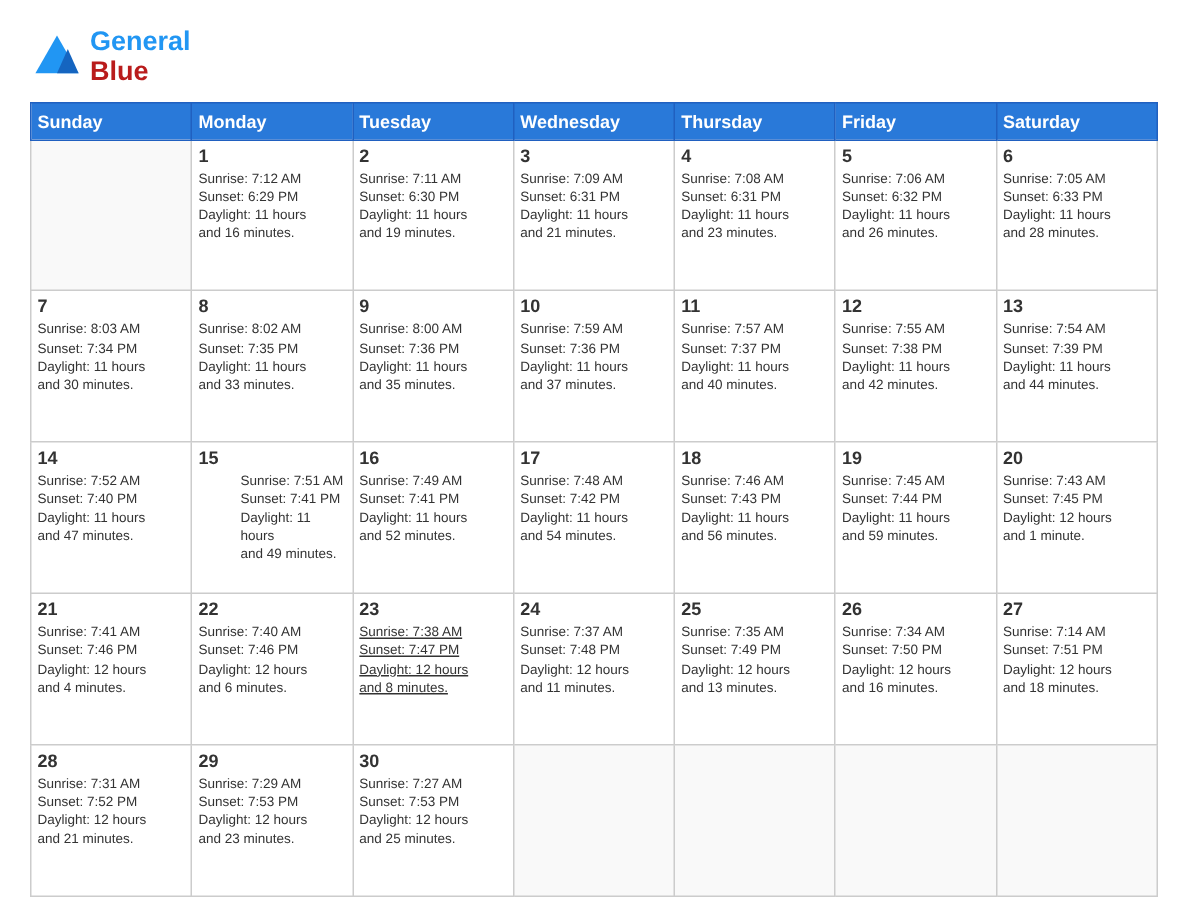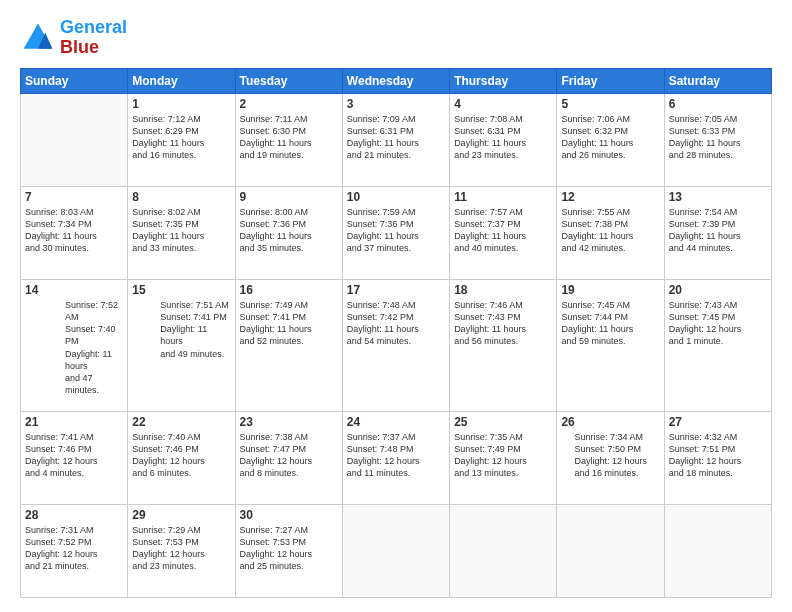--- a/index.html
+++ b/index.html
@@ -219,21 +219,21 @@
             <div class="day-number">13</div>
             <div class="day-info" style="white-space: pre-line;">Sunrise: 7:54 AM
 Sunset: 7:39 PM
 Daylight: 11 hours
 and 44 minutes.</div>
           </td>
         </tr>
         <tr>
           <td>
             <div class="day-number">14</div>
-            <div class="day-info" style="white-space: pre-line; margin-left: 40px;">Sunrise: 7:52 AM
+            <div class="day-info" style="white-space: pre-line;">Sunrise: 7:52 AM
 Sunset: 7:40 PM
 Daylight: 11 hours
 and 47 minutes.</div>
           </td>
           <td>
             <div class="day-number">15</div>
             <div class="day-info" style="white-space: pre-line; margin-left: 28px;">Sunrise: 7:51 AM
 Sunset: 7:41 PM
 Daylight: 11 hours
 and 49 minutes.</div>
@@ -284,49 +284,49 @@
           </td>
           <td>
             <div class="day-number">22</div>
             <div class="day-info" style="white-space: pre-line;">Sunrise: 7:40 AM
 Sunset: 7:46 PM
 Daylight: 12 hours
 and 6 minutes.</div>
           </td>
           <td>
             <div class="day-number">23</div>
-            <div class="day-info" style="white-space: pre-line;">Sunrise: 7:38 AM
+            <div class="day-info" style="white-space: pre-line; text-decoration: underline;">Sunrise: 7:38 AM
 Sunset: 7:47 PM
 Daylight: 12 hours
 and 8 minutes.</div>
           </td>
           <td>
             <div class="day-number">24</div>
             <div class="day-info" style="white-space: pre-line;">Sunrise: 7:37 AM
 Sunset: 7:48 PM
 Daylight: 12 hours
 and 11 minutes.</div>
           </td>
           <td>
             <div class="day-number">25</div>
             <div class="day-info" style="white-space: pre-line;">Sunrise: 7:35 AM
 Sunset: 7:49 PM
 Daylight: 12 hours
 and 13 minutes.</div>
           </td>
           <td>
             <div class="day-number">26</div>
-            <div class="day-info" style="white-space: pre-line; margin-left: 13px;">Sunrise: 7:34 AM
+            <div class="day-info" style="white-space: pre-line;">Sunrise: 7:34 AM
 Sunset: 7:50 PM
 Daylight: 12 hours
 and 16 minutes.</div>
           </td>
           <td>
             <div class="day-number">27</div>
-            <div class="day-info" style="white-space: pre-line;">Sunrise: 4:32 AM
+            <div class="day-info" style="white-space: pre-line;">Sunrise: 7:14 AM
 Sunset: 7:51 PM
 Daylight: 12 hours
 and 18 minutes.</div>
           </td>
         </tr>
         <tr>
           <td>
             <div class="day-number">28</div>
             <div class="day-info" style="white-space: pre-line;">Sunrise: 7:31 AM
 Sunset: 7:52 PM

